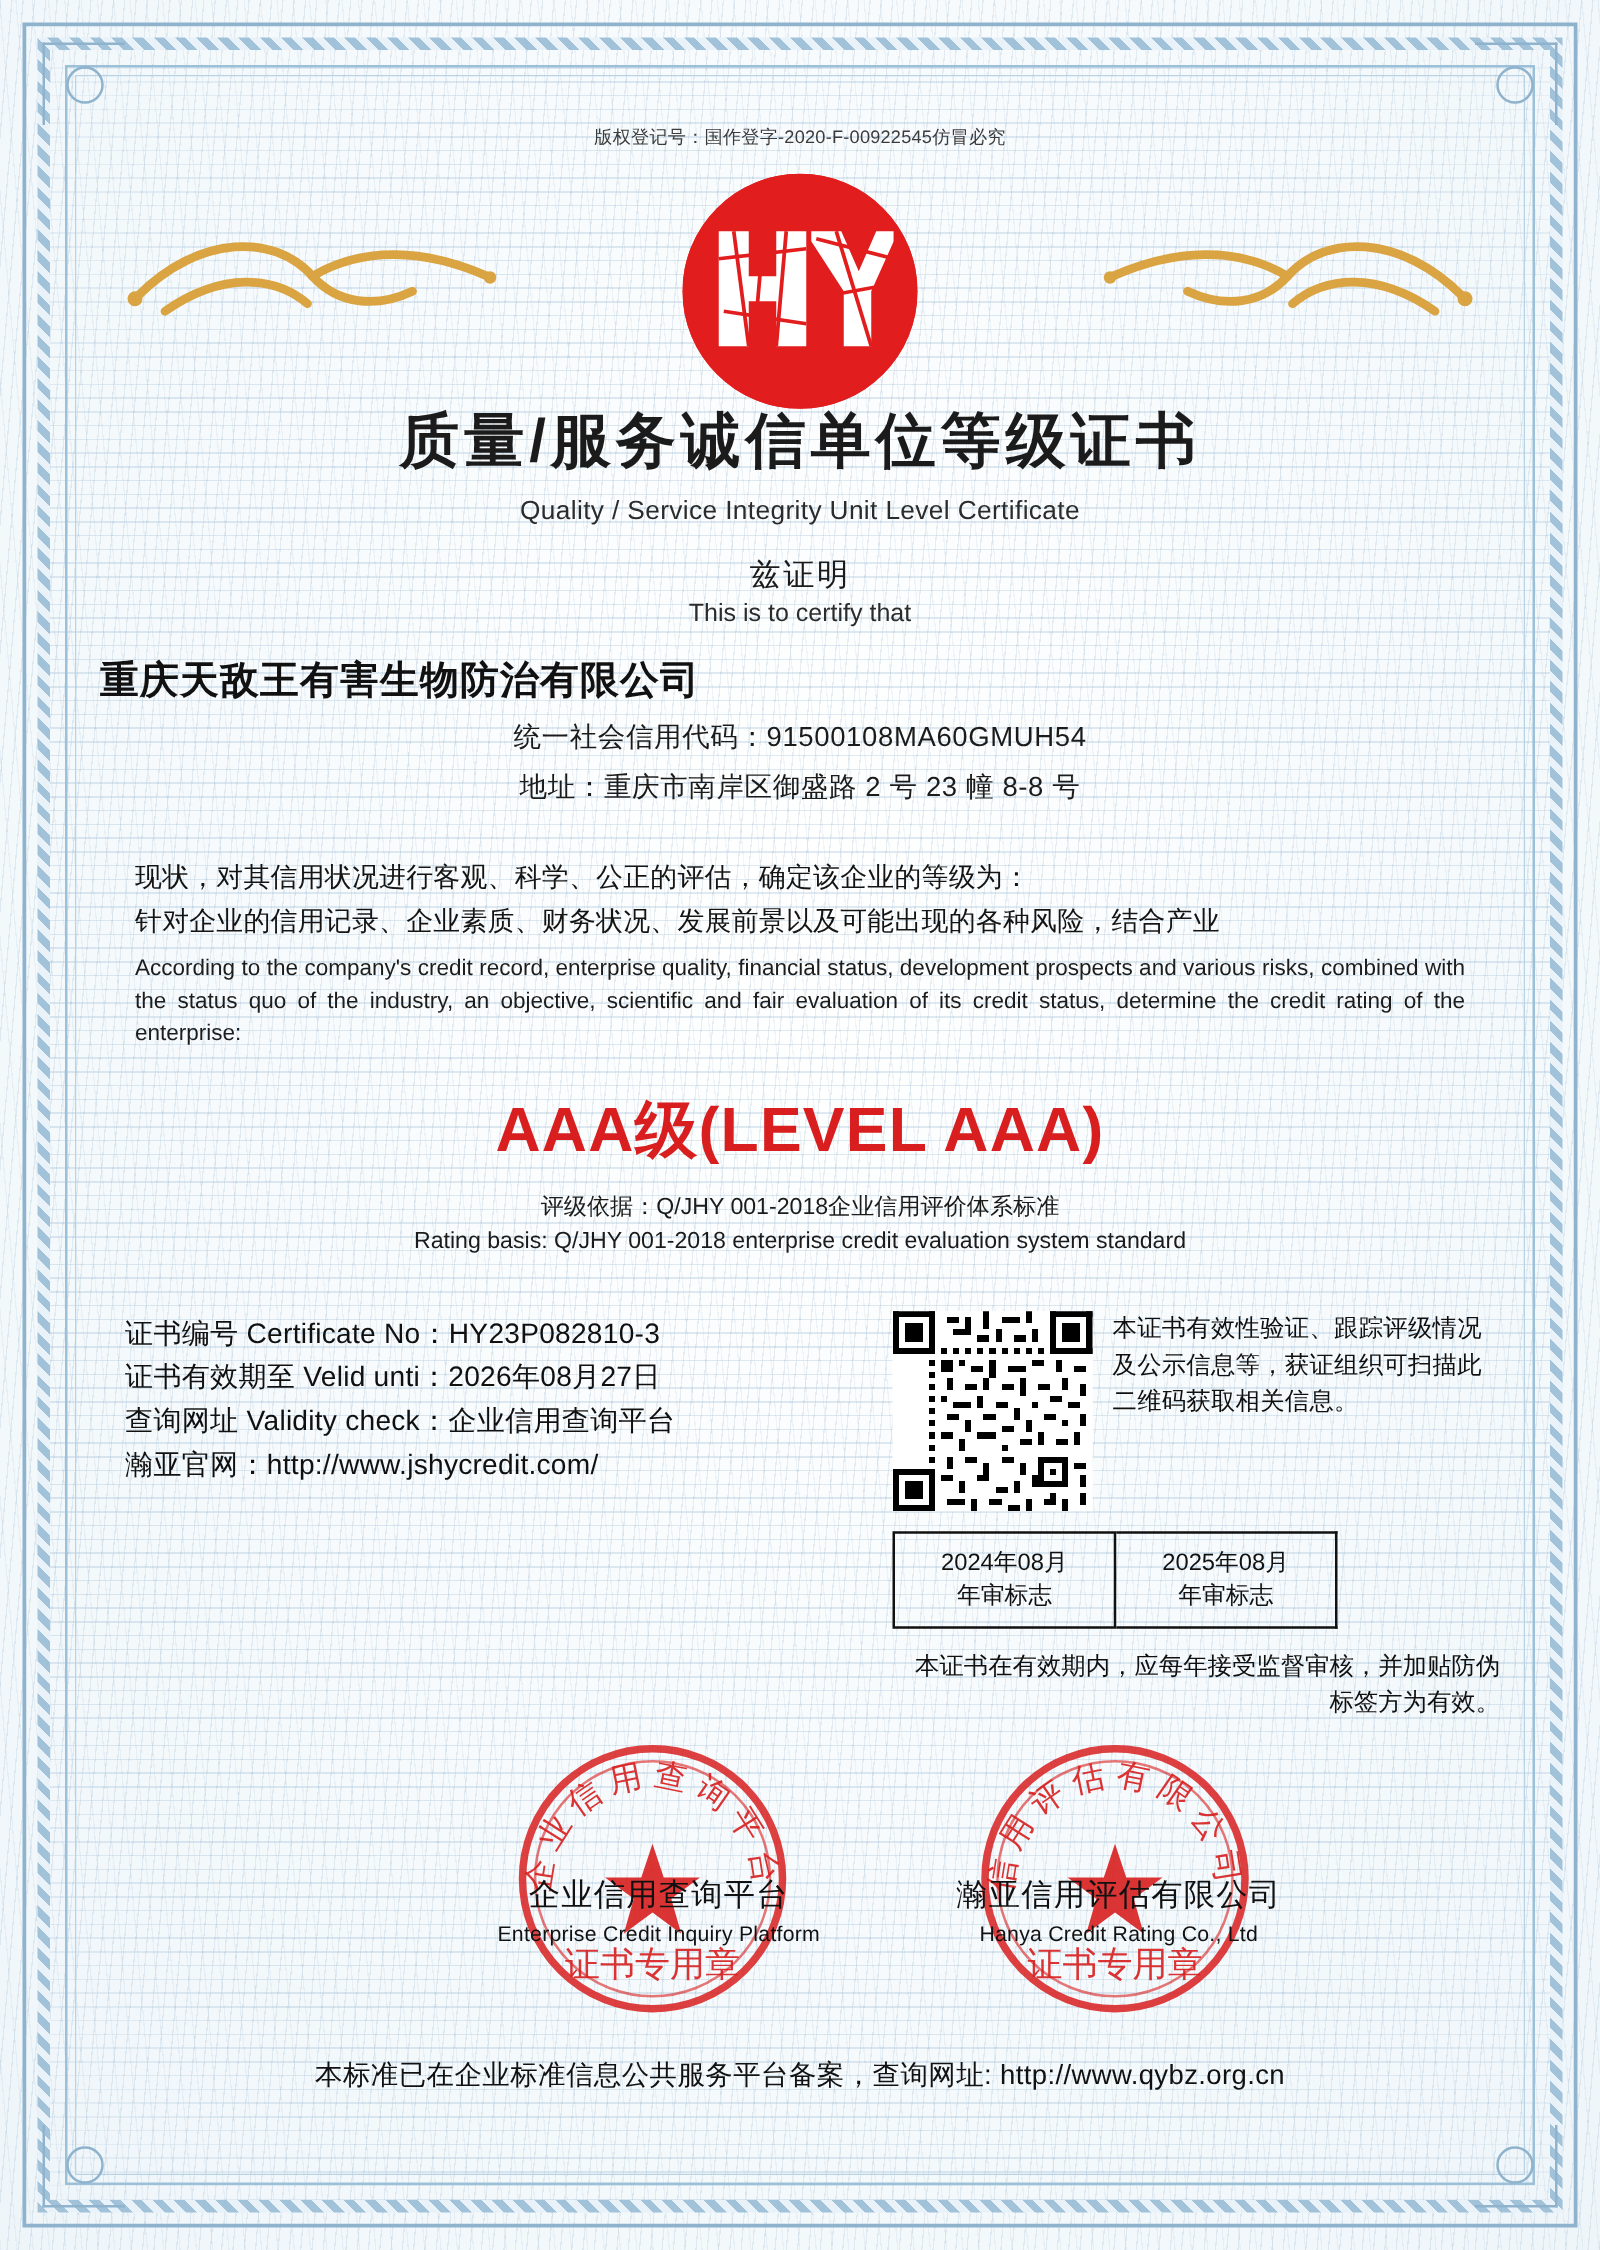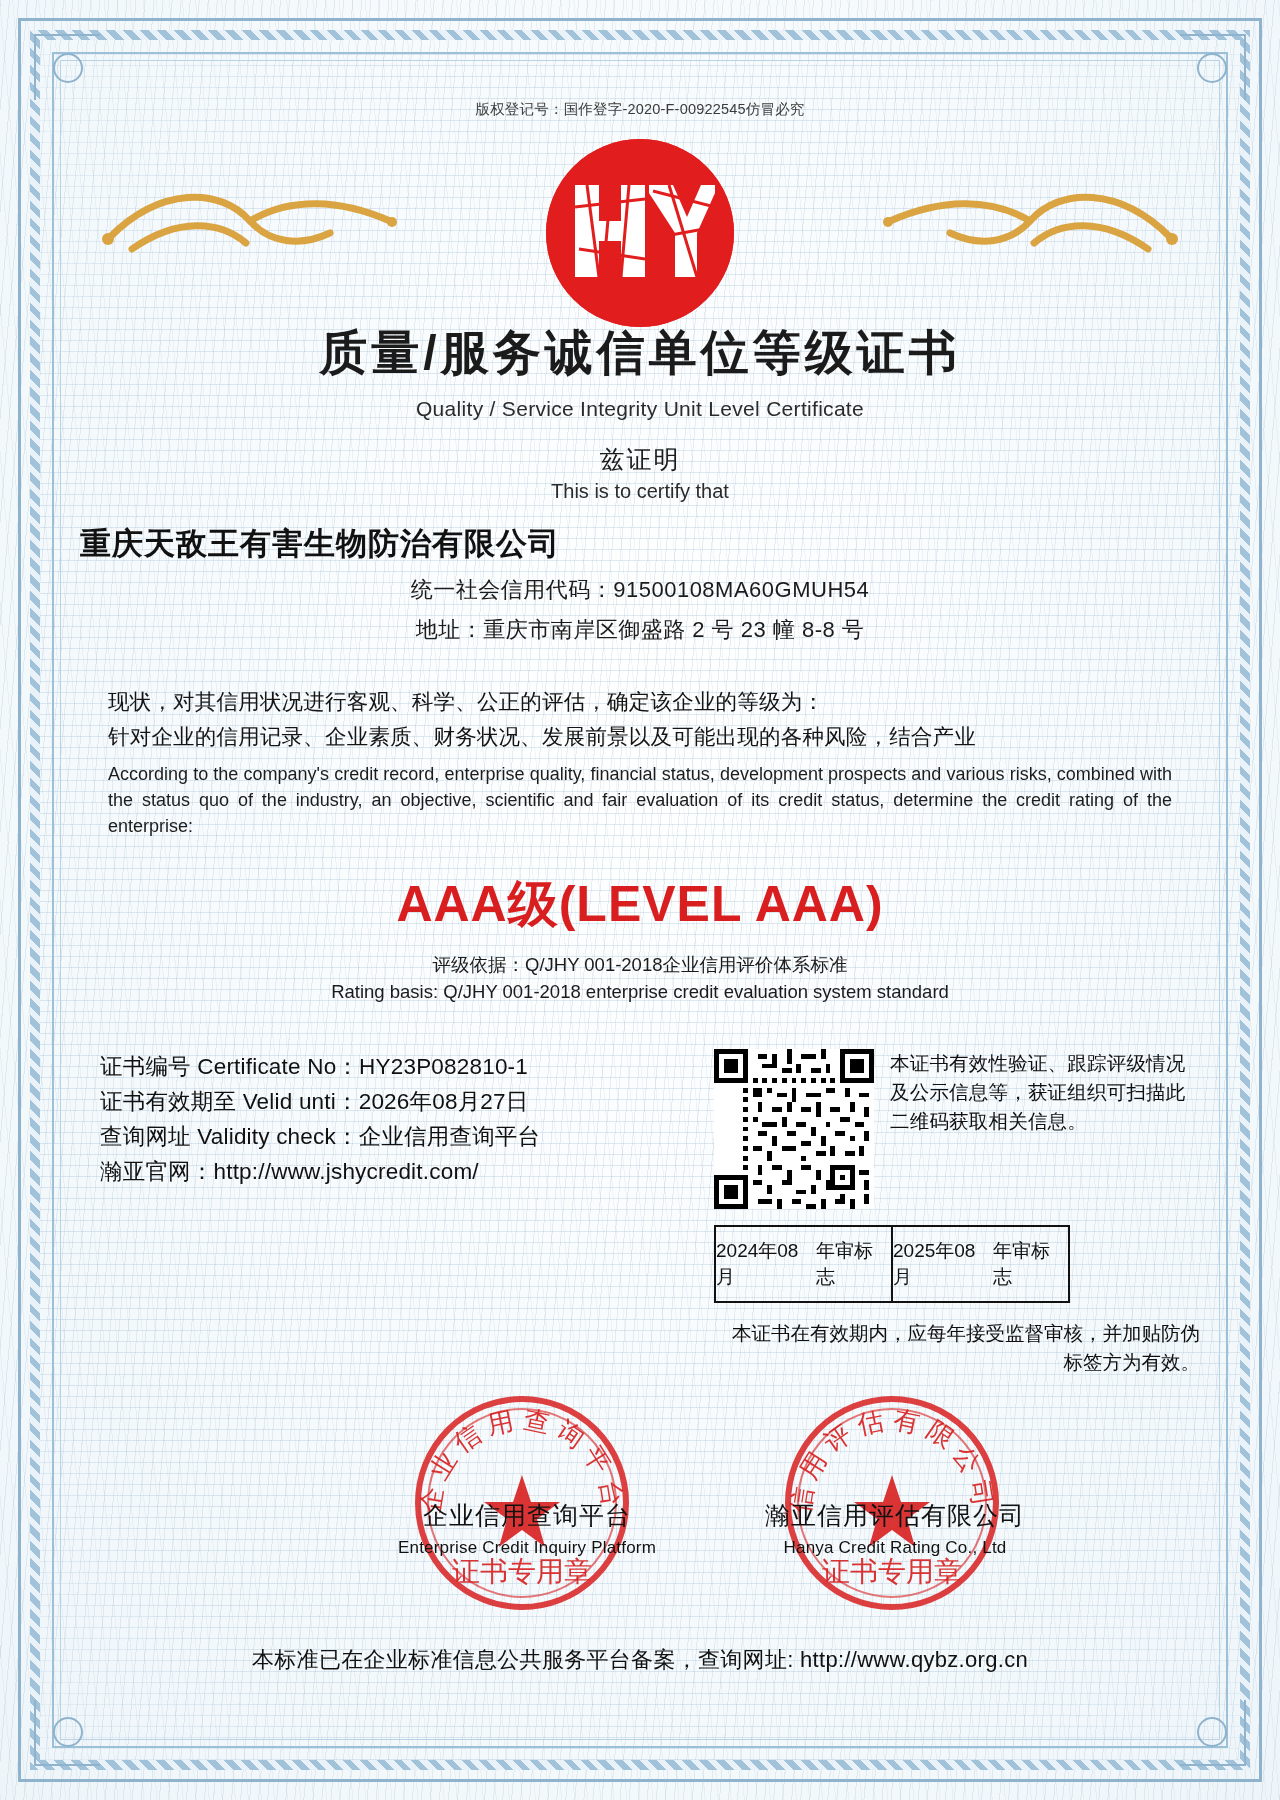--- a/index.html
+++ b/index.html
@@ -153,21 +153,21 @@
   .qr{
     width:160px;height:160px;flex:none;background:#fff;
   }
   .qr svg{display:block;}
   .qr-note{
     margin-left:16px;font-size:19.5px;line-height:1.5;color:#101010;letter-spacing:.2px;
   }
   .stamp-boxes{display:flex;margin-top:16px;}
   .sbox{
     width:175px;height:74px;border:2px solid #111;
-    display:flex;flex-direction:row;align-items:center;justify-content:center;
+    display:flex;flex-direction:column;align-items:center;justify-content:center;
     font-size:19px;color:#111;line-height:1.35;
   }
   .sbox + .sbox{border-left:none;}
   .annual-note{
     margin-top:16px;font-size:19.5px;line-height:1.5;color:#101010;text-align:right;
   }
 
   
   .seals{
     position:relative;height:250px;margin-top:14px;
@@ -279,21 +279,21 @@
       <div class="para-en">According to the company's credit record, enterprise quality, financial status, development prospects and various risks, combined with the status quo of the industry, an objective, scientific and fair evaluation of its credit status, determine the credit rating of the enterprise:</div>
     </div>
 
     <div class="level">AAA级(LEVEL AAA)</div>
     <div class="basis-cn">评级依据：Q/JHY 001-2018企业信用评价体系标准</div>
     <div class="basis-en">Rating basis: Q/JHY 001-2018 enterprise credit evaluation system standard</div>
 
     <div class="details">
 
       <div class="details-left">
-        <div class="dl">证书编号 Certificate No：HY23P082810-1</div>
+        <div class="dl">证书编号 Certificate No：HY23P082810-3</div>
         <div class="dl">证书有效期至 Velid unti：2026年08月27日</div>
         <div class="dl">查询网址 Validity check：企业信用查询平台</div>
         <div class="dl">瀚亚官网：http://www.jshycredit.com/</div>
       </div>
 
       <div class="details-right">
         <div class="qr-row">
           <div class="qr">
             <svg width="160" height="160" viewBox="0 0 33 33" shape-rendering="crispEdges">
               <rect width="33" height="33" fill="#ffffff"></rect>

